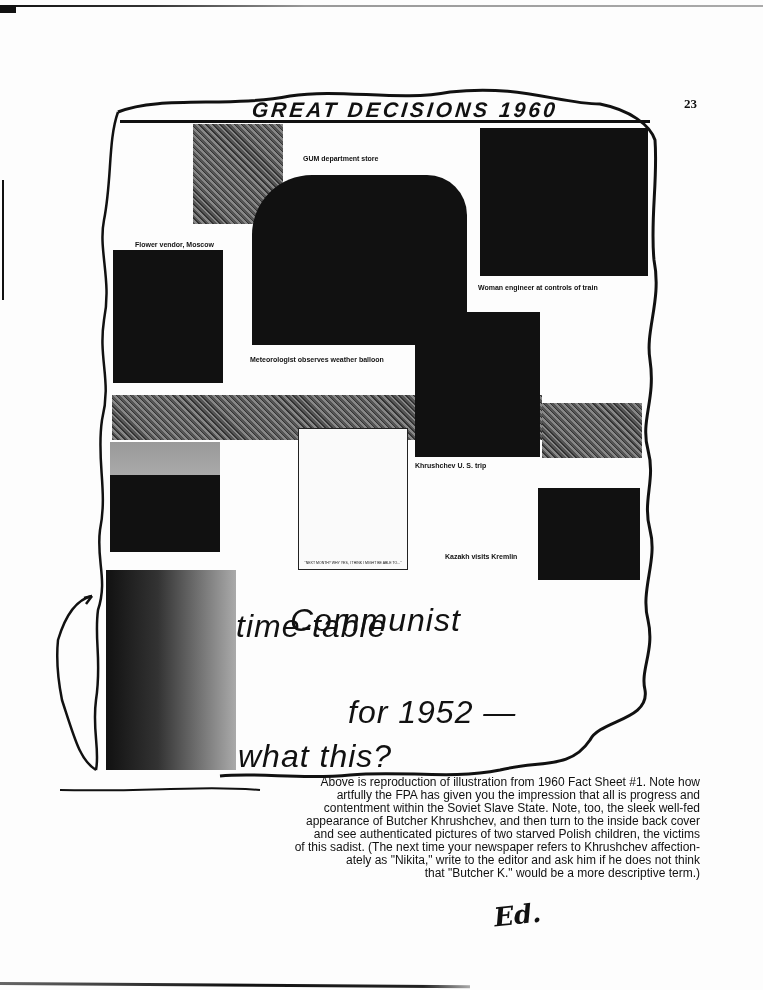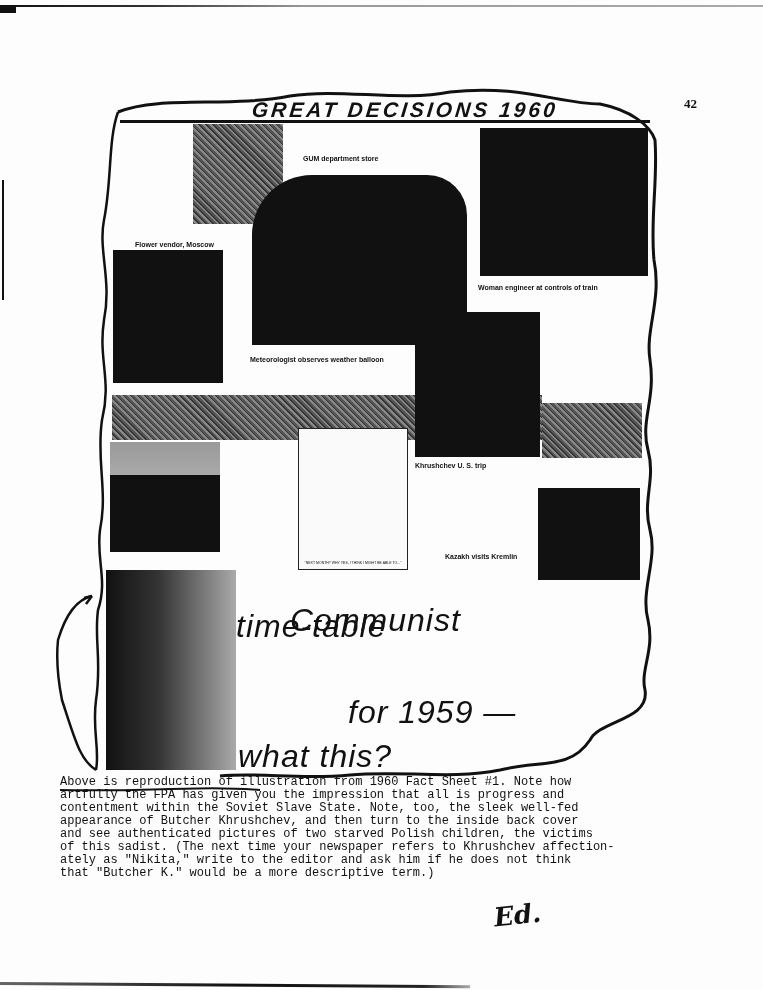--- a/index.html
+++ b/index.html
@@ -13,34 +13,34 @@
     .botline { left: 0; top: 982px; width: 470px; height: 3px; background: linear-gradient(90deg,#666,#111 50%,#222 90%,#aaa); transform: rotate(0.4deg); transform-origin: left; }
     .leftedge { left: 2px; top: 180px; width: 2px; height: 120px; background: #111; }
     .page-number { left: 684px; top: 96px; font-family: "Liberation Serif", serif; font-size: 13px; font-weight: bold; }
     .border-svg { left: 0; top: 0; }
     .title { left: 252px; top: 98px; font-size: 21px; font-weight: 900; font-style: italic; letter-spacing: 3px; transform: skewX(-6deg); }
     .title-rule { left: 120px; top: 120px; width: 530px; height: 3px; background: #111; }
     .photo { background: #111; }
     .photo.gray { background: repeating-linear-gradient(45deg,#555 0 2px,#888 2px 4px,#333 4px 5px); }
     .caption { font-size: 7px; font-weight: bold; white-space: nowrap; }
     .headline { font-size: 32px; font-weight: 400; font-style: italic; white-space: nowrap; letter-spacing: 1px; }
-    .body-text { left: 60px; top: 776px; width: 640px; font-family: Liberation Mono, monospace; font-size: 12px; line-height: 13px; white-space: pre; }
+    .body-text { left: 60px; top: 776px; width: 640px; font-family: Liberation Sans, sans-serif; font-size: 12px; line-height: 13px; white-space: pre; text-align: right; }
     .signature { left: 494px; top: 900px; font-family: "DejaVu Serif", serif; font-size: 26px; font-style: italic; font-weight: bold; transform: rotate(-6deg); }
     .cartoon { background: #fafafa; border: 1px solid #222; }
     .cartoon-caption { font-size: 3.5px; text-align: center; width: 100%; bottom: 4px; }
   </style>
 </head>
 <body>
 
 <div class="abs topline"></div>
 <div class="abs topline-thick"></div>
 <div class="abs leftedge"></div>
 <div class="abs botline"></div>
 
-<div class="abs page-number">42</div>
+<div class="abs page-number">23</div>
 
 <svg class="abs border-svg" width="763" height="990">
   <path d="M118,112 C160,95 230,108 290,96 C340,88 400,102 450,92 C520,84 560,104 600,104 C630,110 650,125 655,140
            C658,180 650,220 654,260 C662,300 645,330 650,360 C656,400 640,420 648,450 C656,480 642,500 650,530
            C658,560 640,590 648,620 C655,650 640,670 645,690 C650,720 600,720 590,740 C570,770 540,760 500,770
            C450,780 400,770 350,775 C300,780 260,772 220,776" fill="none" stroke="#111" stroke-width="3"></path>
   <path d="M118,112 C108,140 112,180 104,220 C98,250 112,280 104,320 C98,360 112,380 102,420 C96,460 108,490 100,530
            C96,560 108,580 98,610 C94,640 102,660 96,700 C92,730 100,750 96,770" fill="none" stroke="#111" stroke-width="2.5"></path>
   <path d="M96,770 C80,760 75,740 62,700 C58,680 56,660 58,640 C64,620 74,600 92,596" fill="none" stroke="#111" stroke-width="2.5"></path>
   <path d="M92,596 L86,604 M92,596 L84,598" stroke="#111" stroke-width="2.5"></path>
@@ -73,18 +73,18 @@
   <div class="abs cartoon-caption">"NEXT MONTH? WHY YES, I THINK I MIGHT BE ABLE TO..."</div>
 </div>
 
 <div class="abs photo" style="left:538px;top:488px;width:102px;height:92px;"></div>
 <div class="abs caption" style="left:445px;top:553px;">Kazakh visits Kremlin</div>
 
 <div class="abs photo gray" style="left:106px;top:570px;width:130px;height:200px;background:linear-gradient(90deg,#111 0%,#333 40%,#aaa 100%);"></div>
 
 <div class="abs headline" style="left:290px;top:602px;">Communist</div>
 <div class="abs headline" style="left:236px;top:608px;">time-table</div>
-<div class="abs headline" style="left:348px;top:694px;">for 1959 —</div>
+<div class="abs headline" style="left:348px;top:694px;">for 1952 —</div>
 <div class="abs headline" style="left:238px;top:738px;">what this?</div>
 
 <div class="abs body-text"><div>Above is reproduction of illustration from 1960 Fact Sheet #1. Note how</div><div>artfully the FPA has given you the impression that all is progress and</div><div>contentment within the Soviet Slave State. Note, too, the sleek well-fed</div><div>appearance of Butcher Khrushchev, and then turn to the inside back cover</div><div>and see authenticated pictures of two starved Polish children, the victims</div><div>of this sadist. (The next time your newspaper refers to Khrushchev affection-</div><div>ately as "Nikita," write to the editor and ask him if he does not think</div><div>that "Butcher K." would be a more descriptive term.)</div></div>
 
 <div class="abs signature">Ed.</div>
 
 </body></html>

